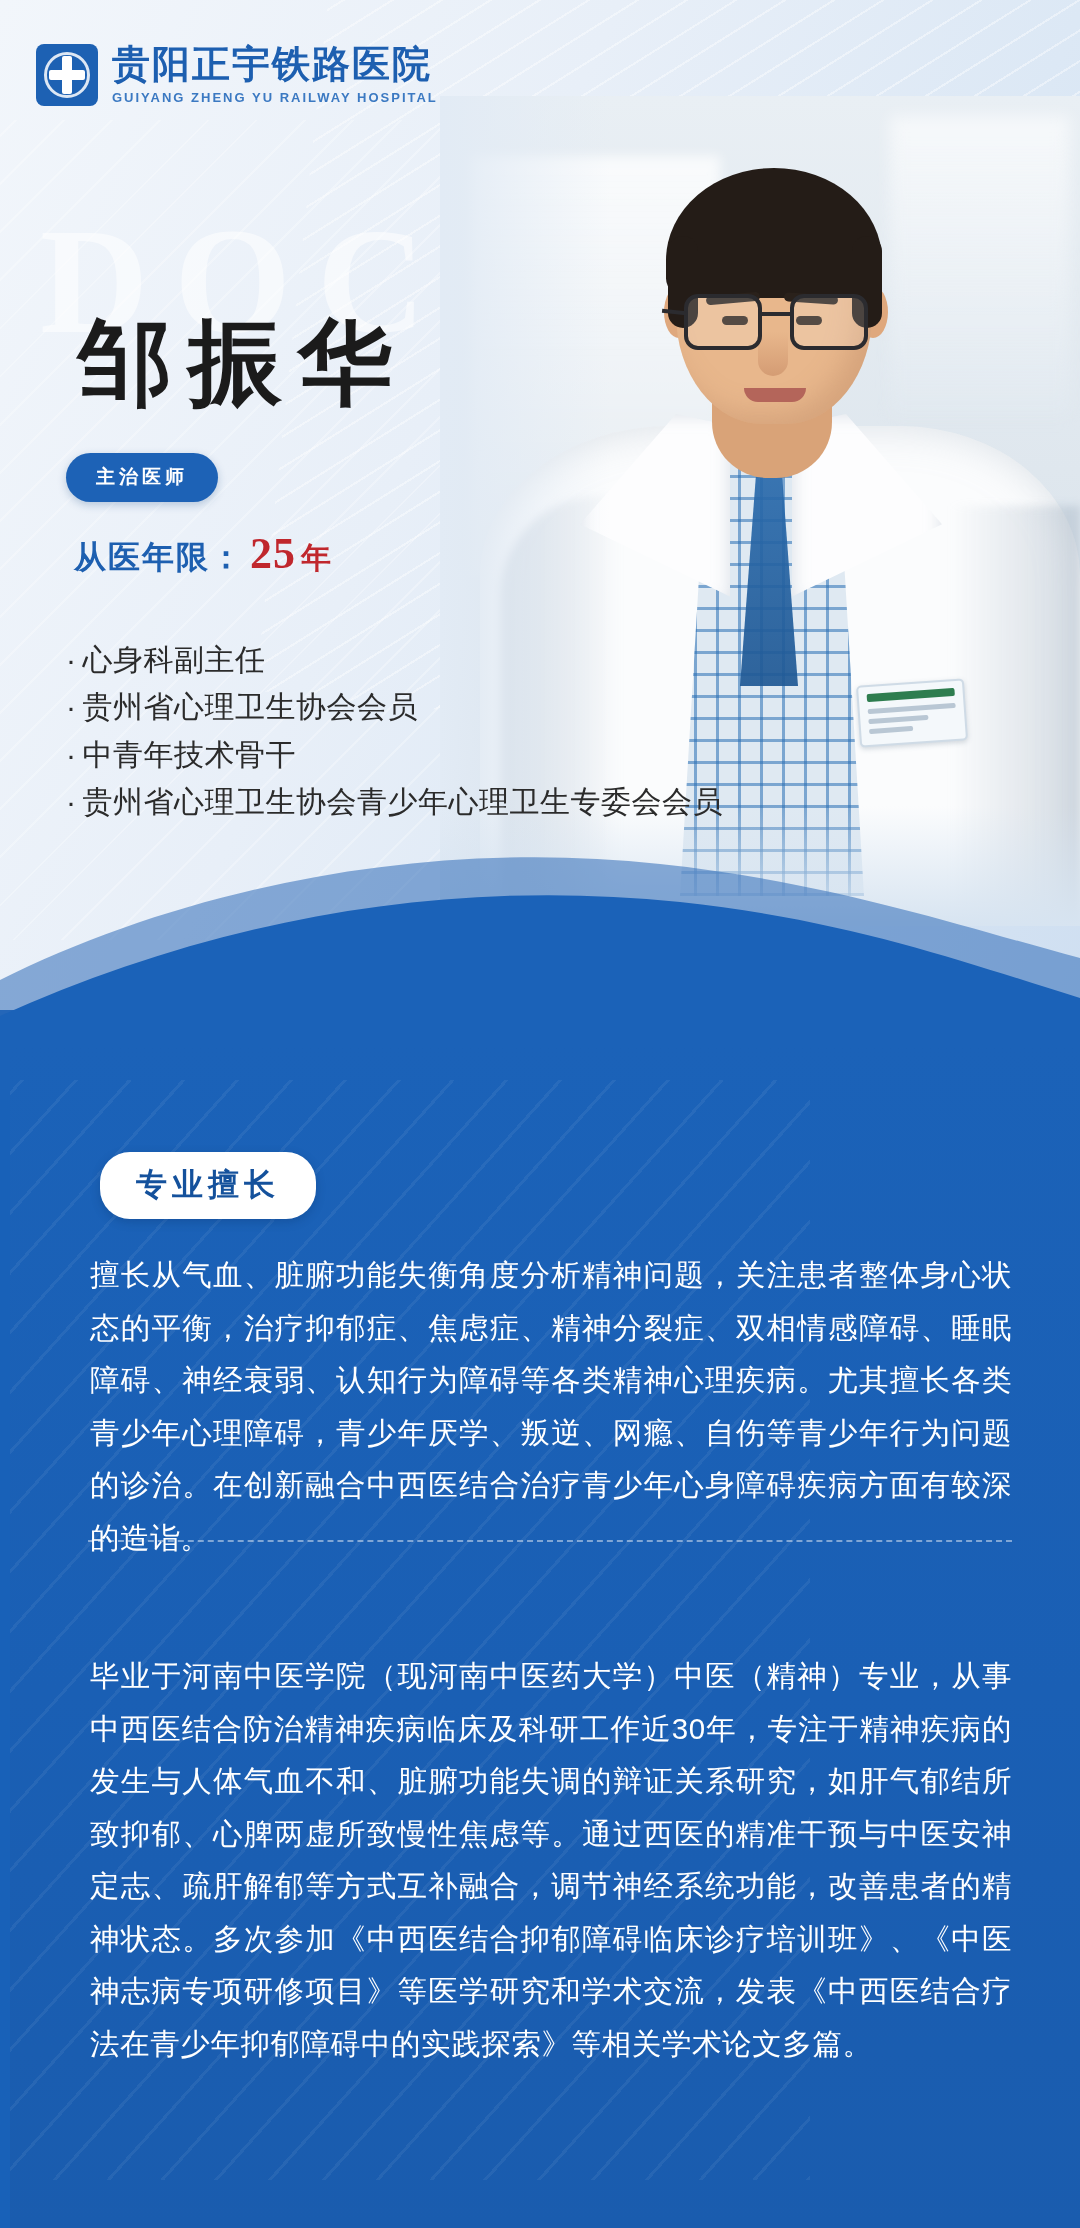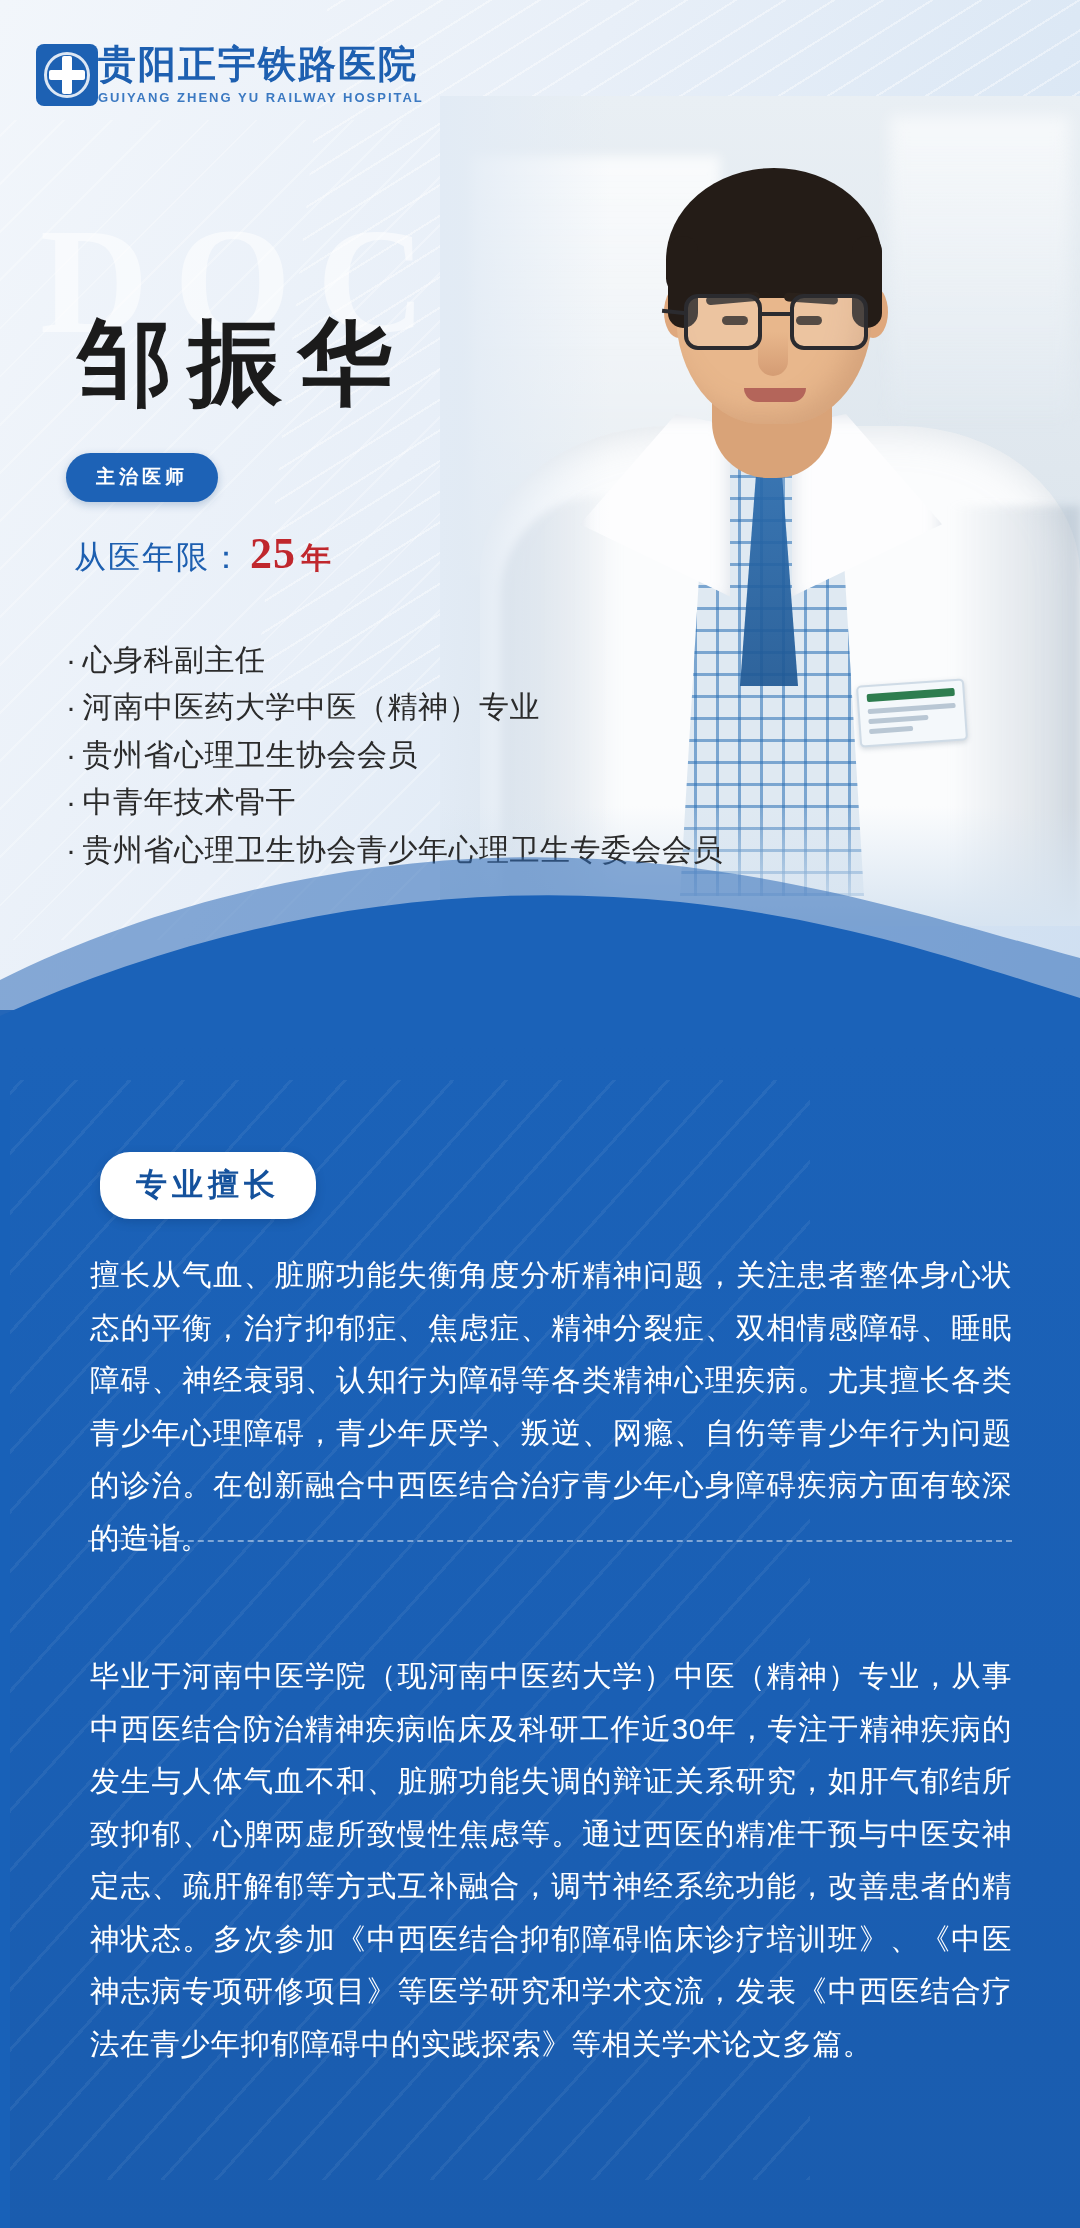--- a/index.html
+++ b/index.html
@@ -70,20 +70,21 @@
     user-select: none;
     white-space: nowrap;
   }
 
   
   .logo-row {
     position: absolute;
     left: 36px; top: 44px;
     display: flex;
     align-items: center;
+    gap: 14px;
   }
   .logo-mark {
     width: 62px; height: 62px;
     border-radius: 8px;
     background: #1d61b3;
     position: relative;
     flex: none;
   }
   .logo-mark .cross-v {
     position: absolute;
@@ -402,21 +403,21 @@
   .years-row {
     position: absolute;
     left: 74px; top: 528px;
     display: flex;
     align-items: baseline;
     white-space: nowrap;
   }
   .years-label {
     font-size: 32px;
     color: #1d5fb0;
-    font-weight: 400;
+    font-weight: 700;
     letter-spacing: 2px;
     text-align: right;
   }
   .years-value {
     font-size: 44px;
     color: #c0272d;
     font-weight: 700;
     font-family: "Liberation Serif", serif;
     margin-left: 6px;
     letter-spacing: 1px;
@@ -566,21 +567,20 @@
     <div class="title-pill">主治医师</div>
 
     <div class="years-row">
       <span class="years-label">从医年限：</span>
       <span class="years-value">25</span>
       <span class="years-unit">年</span>
     </div>
 
     <div class="bullet-list">
       <div class="bullet-item"><span class="dot">·</span><span>心身科副主任</span></div>
-      <div class="bullet-item"><span class="dot">·</span><span>河南中医药大学中医（精神）专业</span></div>
       <div class="bullet-item"><span class="dot">·</span><span>贵州省心理卫生协会会员</span></div>
       <div class="bullet-item"><span class="dot">·</span><span>中青年技术骨干</span></div>
       <div class="bullet-item"><span class="dot">·</span><span>贵州省心理卫生协会青少年心理卫生专委会会员</span></div>
     </div>
   </div>
 
   <div class="wave">
     <svg width="1080" height="270" viewBox="0 0 1080 270" preserveAspectRatio="none">
       <path d="M0,150 C180,60 420,8 660,34 C830,52 960,96 1080,128 L1080,270 L0,270 Z" fill="#2f6cb8" opacity="0.55"></path>
       <path d="M0,186 C200,96 430,46 680,72 C850,90 970,134 1080,168 L1080,270 L0,270 Z" fill="#1b62b8"></path>

